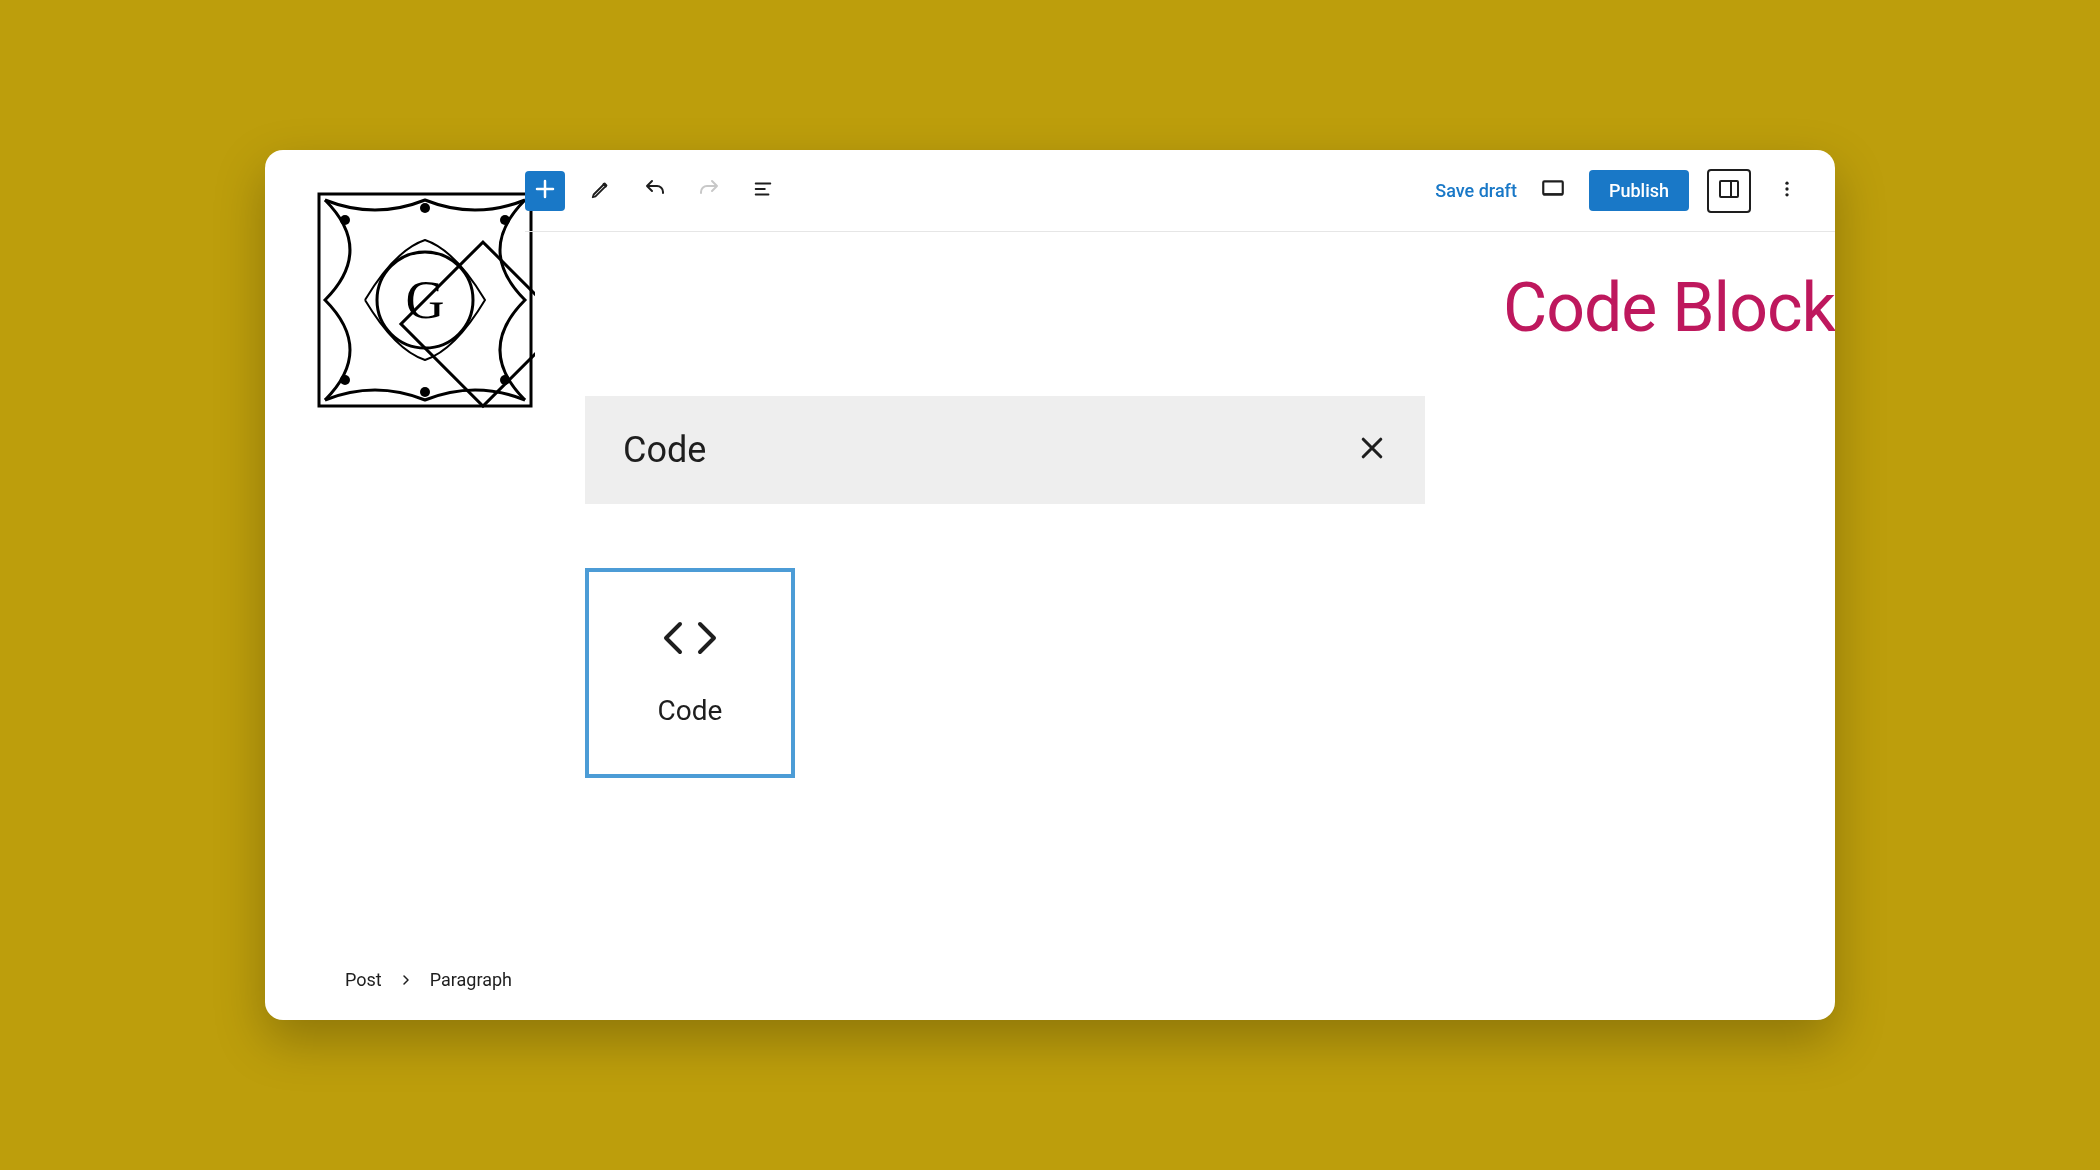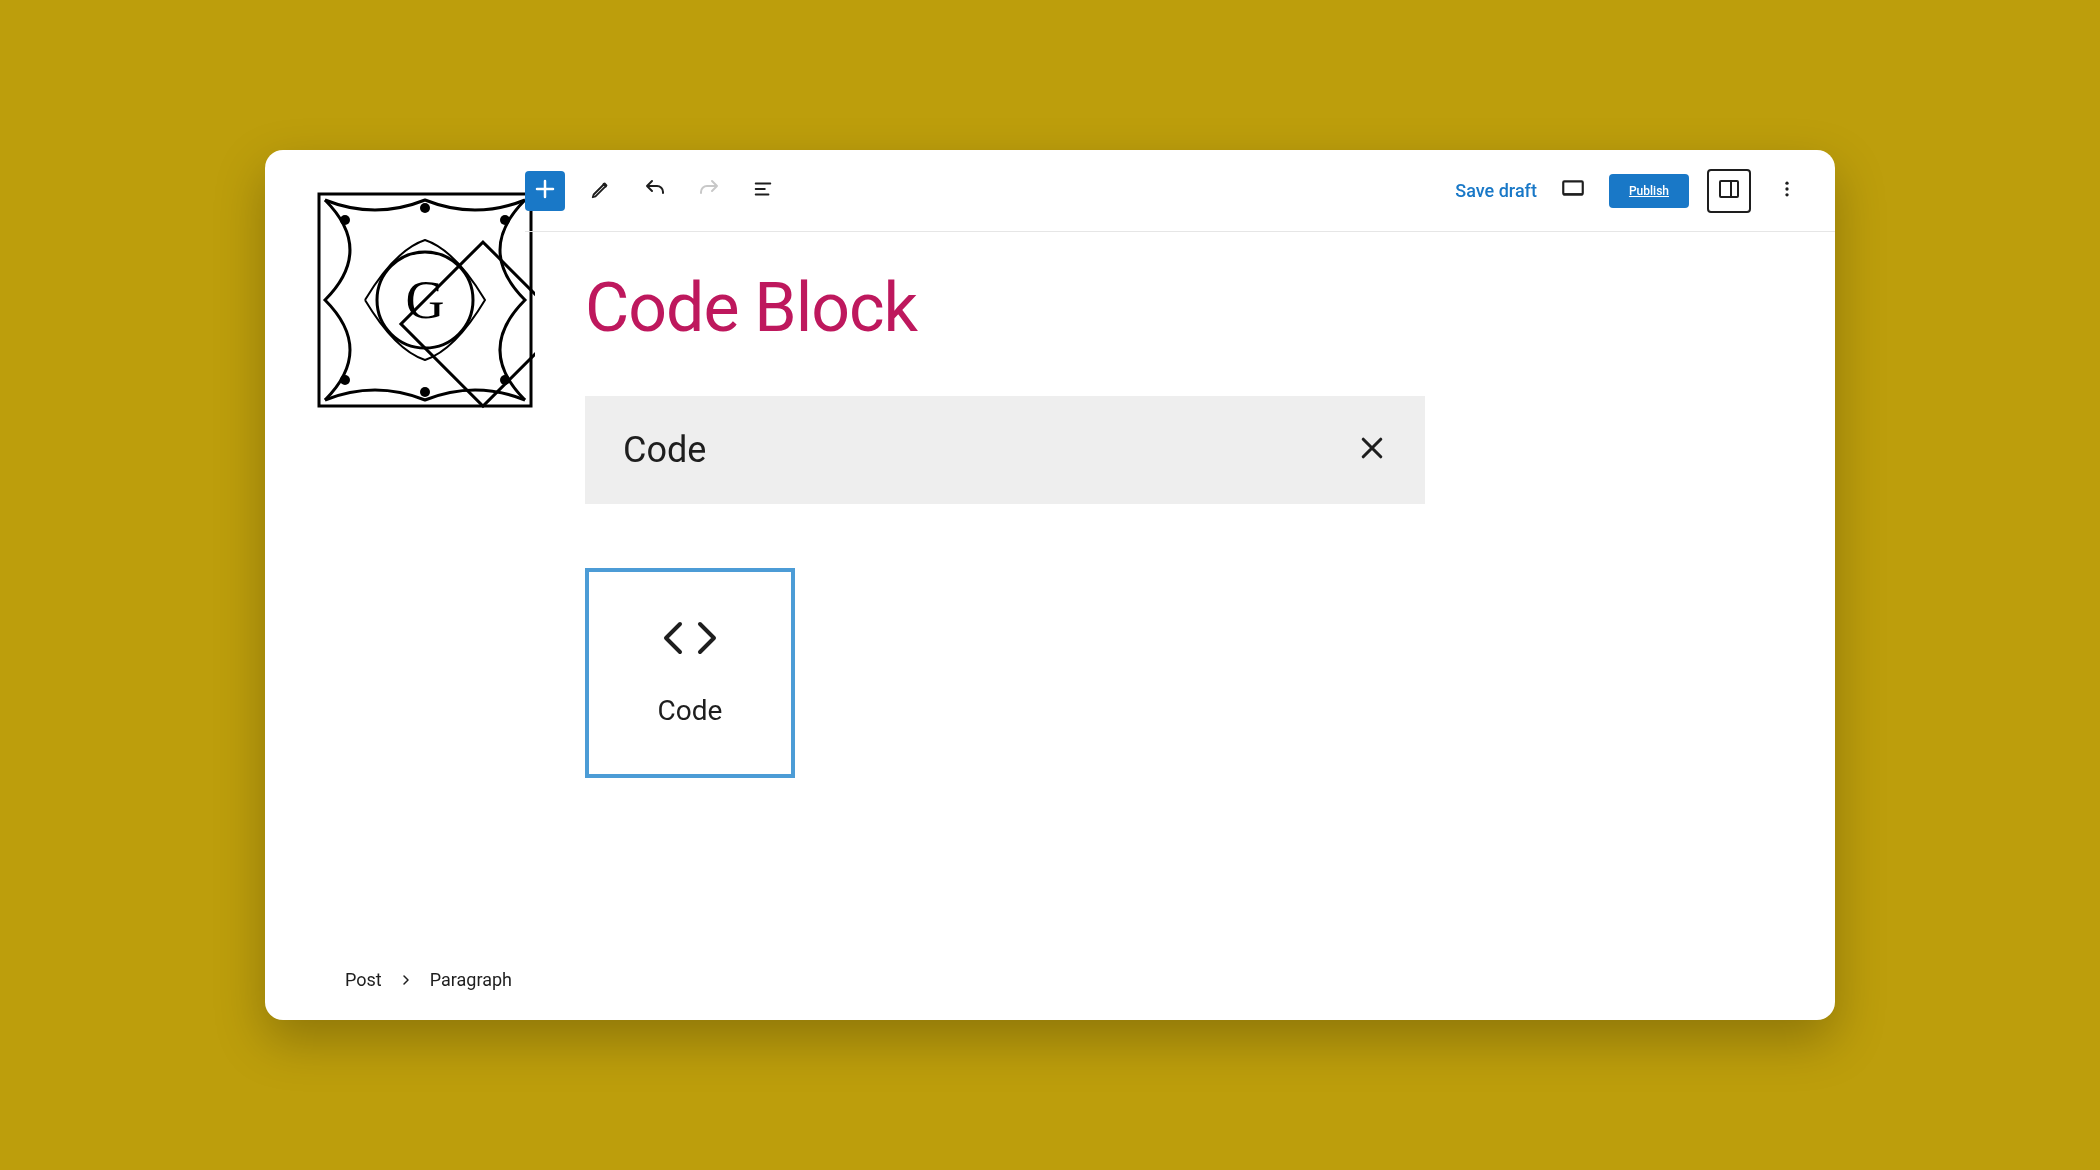--- a/index.html
+++ b/index.html
@@ -32,20 +32,21 @@
     padding: 40px 0 0 50px;
   }
   .logo-box {
     width: 220px;
     height: 220px;
   }
   .main-col {
     flex: 1;
     display: flex;
     flex-direction: column;
+    text-align: right;
   }
   .toolbar {
     height: 82px;
     display: flex;
     align-items: center;
     padding: 0 30px 0 0;
     border-bottom: 1px solid #e6e6e6;
   }
   .toolbar-left {
     display: flex;
@@ -83,24 +84,23 @@
     color: #1978c7;
     font-size: 18px;
     font-weight: 500;
     cursor: pointer;
   }
   .publish-btn {
     background: #1978c7;
     color: #fff;
     padding: 10px 20px;
     border-radius: 4px;
-    font-size: 12px;
+    font-size: 18px;
     font-weight: 500;
     cursor: pointer;
-    text-decoration: underline;
   }
   .sidebar-toggle {
     width: 44px;
     height: 44px;
     border: 2px solid #1e1e1e;
     border-radius: 4px;
     display: flex;
     align-items: center;
     justify-content: center;
     cursor: pointer;

